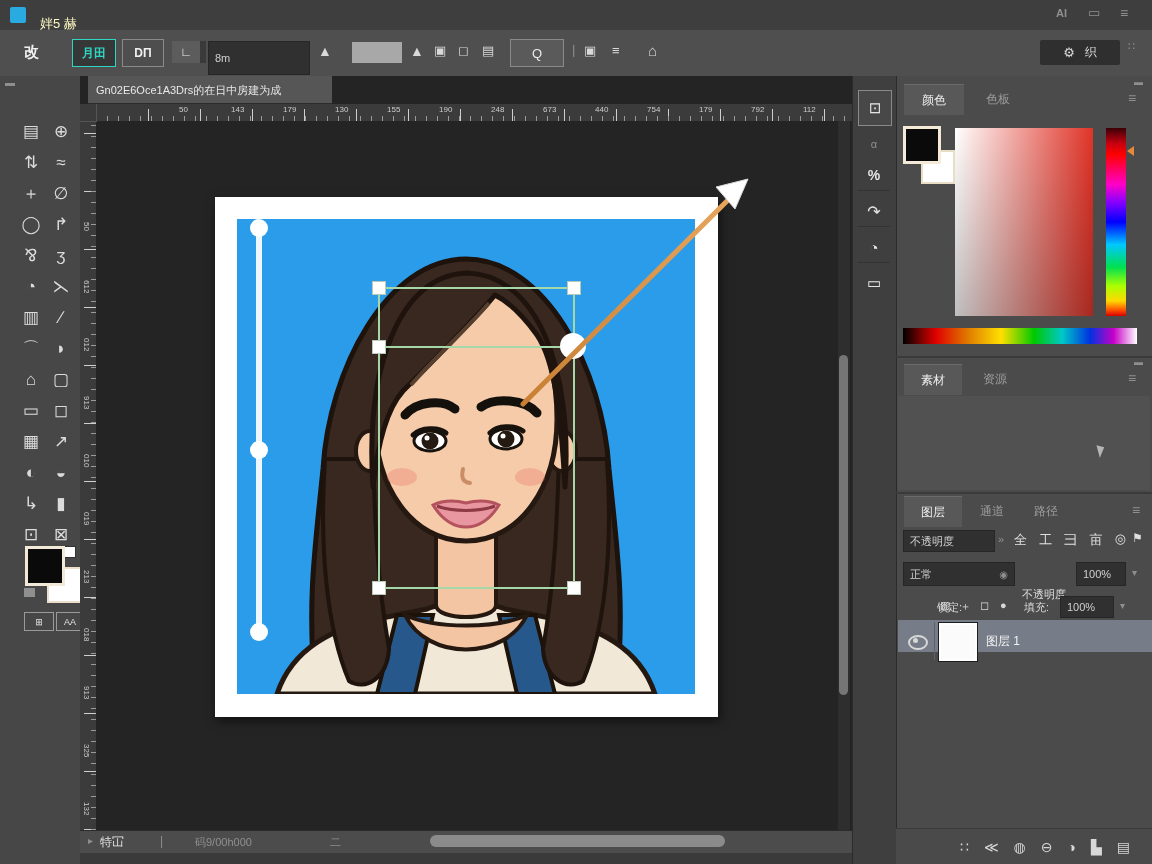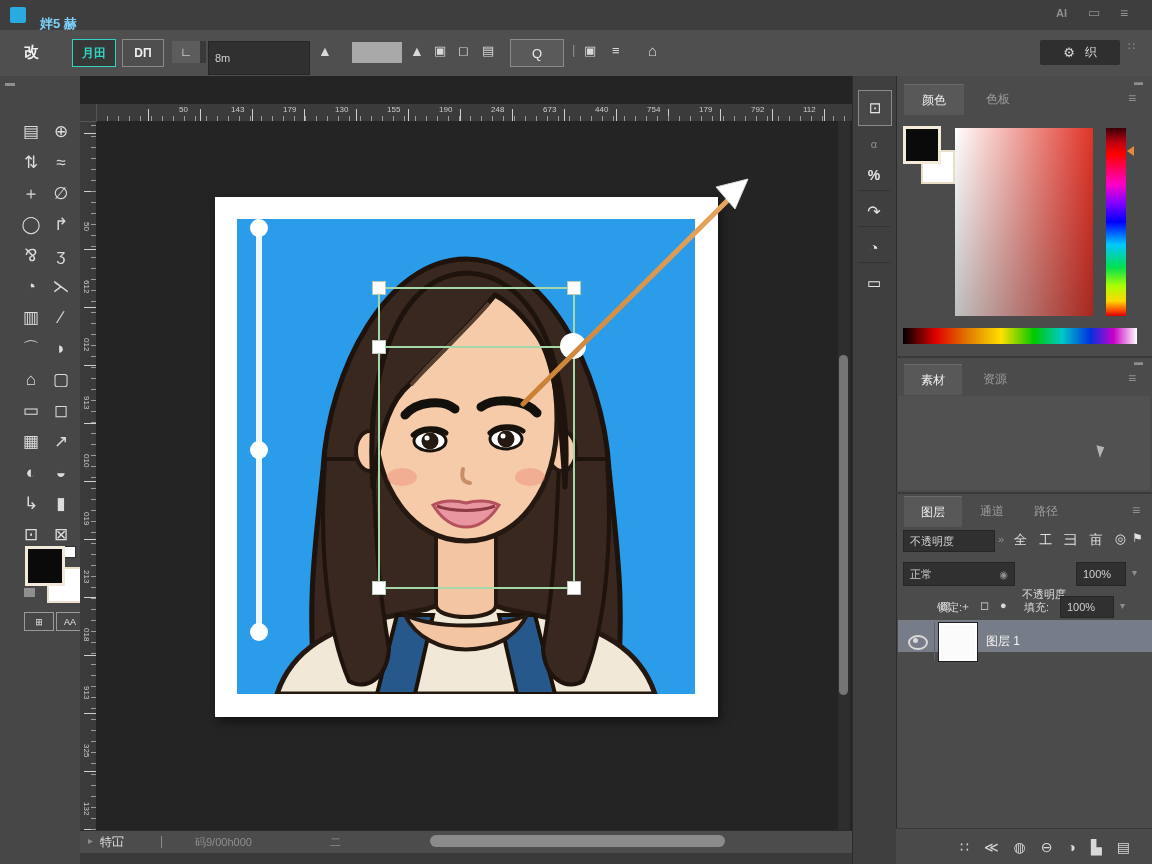--- a/index.html
+++ b/index.html
@@ -48,21 +48,21 @@
                border-bottom:9px solid transparent;transform:rotate(-15deg);}
   .footico{font-size:14px;color:#d8d8d8;}
 </style>
 </head>
 <body>
 
 <div id="app">
 
   <div id="titlebar" class="abs">
     <div class="abs" style="left:10px;top:7px;width:16px;height:16px;background:#29abe2;border-radius:2px;"></div>
-    <div class="abs" style="left:40px;top:15px;font-size:13px;font-weight:bold;color:#7dd3fc;">姅5 赫</div>
+    <div class="abs" style="left:40px;top:15px;font-size:13px;font-weight:normal;color:#fef9c3;">姅5 赫</div>
     <span class="abs dim" style="left:1056px;top:7px;font-size:11px;font-weight:bold;">AI</span>
     <span class="abs dim" style="left:1088px;top:5px;font-size:13px;">▭</span>
     <span class="abs dim" style="left:1120px;top:5px;font-size:14px;">≡</span>
   </div>
 
   <div id="optionsbar" class="abs">
     <span class="abs" style="left:24px;top:13px;font-size:15px;font-weight:bold;color:#f0f0f0;">改</span>
     <div class="abs" style="left:72px;top:9px;width:42px;height:26px;background:#373737;border:1px solid #2fd6c3;
                             color:#2fd6c3;font-size:12px;font-weight:bold;display:flex;align-items:center;justify-content:center;">月田</div>
     <div class="abs optbtn" style="left:122px;top:9px;width:40px;height:26px;">DΠ</div>
@@ -155,20 +155,23 @@
     <div class="abs" style="left:25px;top:470px;width:34px;height:34px;background:#0a0a0a;border:3px solid #f3e9d8;"></div>
     <div class="abs" style="left:24px;top:512px;width:11px;height:9px;background:#8f8f8f;"></div>
     <div class="abs" style="left:24px;top:536px;width:28px;height:17px;border:1px solid #9a9a9a;color:#e5e5e5;
                             font-size:9px;display:flex;align-items:center;justify-content:center;">⊞</div>
     <div class="abs" style="left:56px;top:536px;width:26px;height:17px;border:1px solid #9a9a9a;color:#e5e5e5;
                             font-size:9px;display:flex;align-items:center;justify-content:center;">AA</div>
   </div>
 
   <div id="canvasarea" class="abs"></div>
 
+  <div class="abs" style="left:88px;top:76px;width:244px;height:28px;background:#565656;color:#e8e8e8;
+                          font-size:11px;line-height:28px;padding:0 8px;box-sizing:border-box;white-space:nowrap;
+                          overflow:hidden;border-bottom:1px solid #2c2c2c;">Gn02E6Oce1A3Drs的在日中房建为成</div>
 
   <div class="abs ruler-h" style="left:96px;top:104px;width:756px;height:17px;">
       <span class="hlab" style="--i: 0;">50</span>
       <span class="hlab" style="--i: 1;">143</span>
       <span class="hlab" style="--i: 2;">179</span>
       <span class="hlab" style="--i: 3;">130</span>
       <span class="hlab" style="--i: 4;">155</span>
       <span class="hlab" style="--i: 5;">190</span>
       <span class="hlab" style="--i: 6;">248</span>
       <span class="hlab" style="--i: 7;">673</span>

